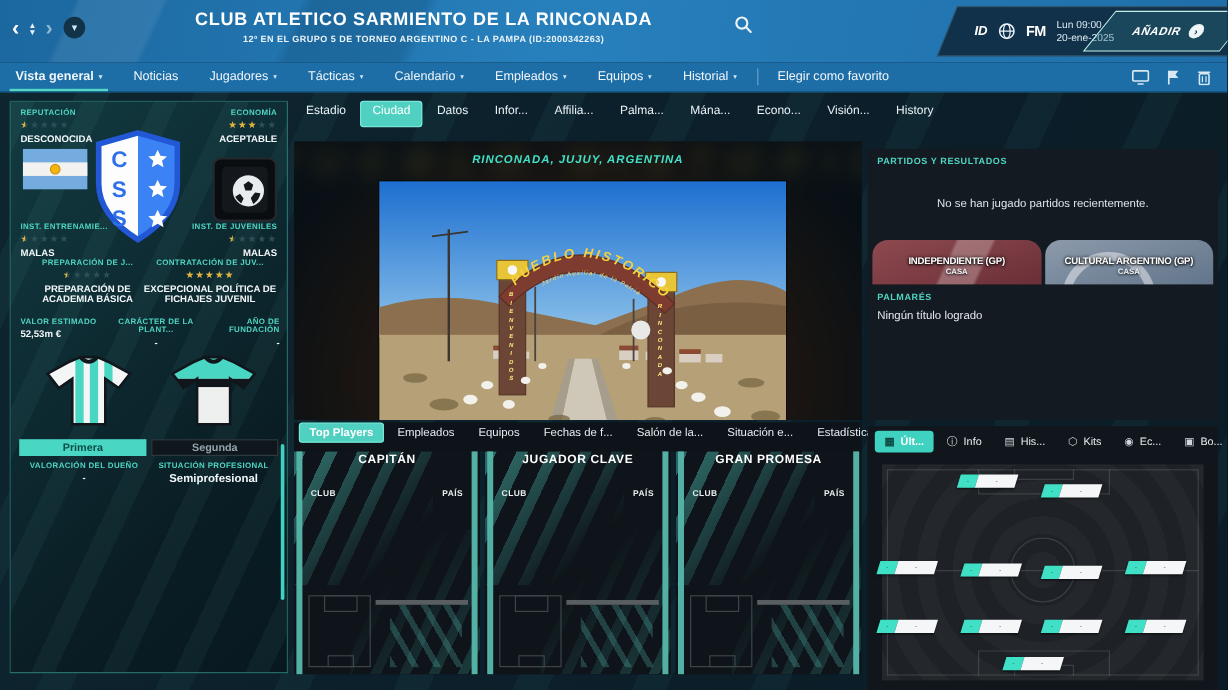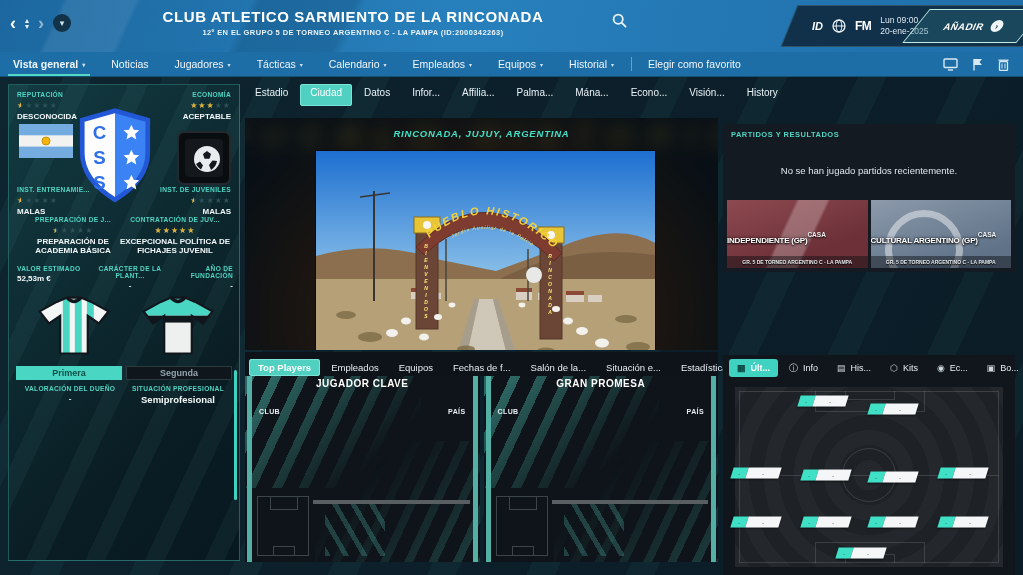--- a/index.html
+++ b/index.html
@@ -73,21 +73,21 @@
   .photozone{position:absolute;left:0;top:34px;width:473px;height:232px;background:#0a151c;overflow:hidden;font-style:italic;}
   .photobg{position:absolute;inset:-20px;filter:blur(7px) brightness(.5);
        background:radial-gradient(ellipse at 50% 80%,#6b4a33 0%,#3a2c22 45%,#12202a 75%);}
   .archghost{position:absolute;left:0;right:0;top:18px;text-align:center;font-size:34px;font-weight:bold;color:#d8b83a;
        letter-spacing:14px;filter:blur(4px);opacity:.35;white-space:nowrap;}
   .citytitle{position:absolute;left:0;right:0;top:10px;text-align:center;font-size:9.5px;font-weight:bold;
        letter-spacing:.8px;color:#43e0c8;z-index:3;}
   .photo{position:absolute;left:71px;top:33px;width:339px;height:208px;z-index:2;box-shadow:0 0 0 1px rgba(0,0,0,.4);}
   .ptext{position:absolute;writing-mode:vertical-rl;text-orientation:upright;font-size:5px;font-weight:bold;
        color:#ffe77a;letter-spacing:1px;z-index:3;line-height:1;}
-  .btabs{position:absolute;left:0;top:268px;width:473px;height:24px;background:#0d1319;display:flex;align-items:flex-end;gap:2px;padding-left:4px;box-sizing:border-box;}
+  .btabs{position:absolute;left:0;top:268px;width:473px;height:24px;background:#0d1319;display:flex;align-items:flex-start;gap:2px;padding-left:4px;box-sizing:border-box;}
   .btab{font-size:9.5px;color:#e6edf2;padding:3px 9px;border-radius:3px;cursor:pointer;white-space:nowrap;}
   .btab.active{background:#4fd0c0;color:#fff;font-weight:bold;box-shadow:inset 0 0 0 1px #7ce4d6;}
   .cards{position:absolute;left:0;top:292px;width:473px;height:186px;display:flex;gap:4px;}
   .pcard{position:relative;flex:1;background:#0e1419;overflow:hidden;}
   .pcard .stripes{position:absolute;left:0;top:0;width:75%;height:60%;
        background:repeating-linear-gradient(115deg,rgba(70,170,160,.55) 0 9px,transparent 9px 24px);
        -webkit-mask-image:linear-gradient(135deg,#000 10%,transparent 75%);
        mask-image:linear-gradient(135deg,#000 10%,transparent 75%);}
   .pcard .stripes2{position:absolute;right:0;bottom:0;width:70%;height:65%;
        background:repeating-linear-gradient(115deg,rgba(70,170,160,.25) 0 8px,transparent 8px 22px);
@@ -103,21 +103,21 @@
   .fieldbox::after{content:"";position:absolute;left:30%;bottom:-1px;width:40%;height:8px;border:1px solid #3c4549;}
   .graybar{position:absolute;bottom:58px;left:68px;right:10px;height:4px;background:#585e61;z-index:2;}
   .diag{position:absolute;bottom:6px;left:80px;width:60px;height:52px;z-index:1;
        background:repeating-linear-gradient(60deg,rgba(90,200,190,.25) 0 5px,transparent 5px 16px);}
   
   .rpanel{position:absolute;left:723px;width:292px;background:#141a21;z-index:4;}
   .rtitle{font-size:7.5px;font-weight:bold;letter-spacing:.5px;color:#4fd5c3;padding:6px 8px 0 8px;text-transform:uppercase;}
   #matches{top:84px;height:148px;margin-top:40px;}
   .emptymsg{position:absolute;left:0;right:0;top:44%;text-align:center;font-size:9.5px;color:#dfe7ec;transform:translateY(-50%);top:46px;}
   .fxrow{position:absolute;left:4px;right:4px;bottom:4px;height:68px;display:flex;gap:3px;}
-  .fx{position:relative;flex:1;overflow:hidden;display:flex;align-items:center;cursor:pointer;}
+  .fx{position:relative;flex:1;overflow:hidden;display:flex;flex-direction:column;align-items:center;cursor:pointer;border-radius:13px;}
   .fx.red{background:linear-gradient(160deg,#8d4a50 0%,#6d3038 70%);}
   .fx.red::before{content:"";position:absolute;inset:0;background:linear-gradient(115deg,transparent 40%,rgba(255,255,255,.25) 42%,rgba(255,255,255,.25) 58%,transparent 60%);}
   .fx.stripes{background:repeating-linear-gradient(105deg,#2e3254 0 7px,#9b8f3c 7px 12px);}
   .fx.blue{background:linear-gradient(160deg,#8c9aab 0%,#5f7288 80%);}
   .fx.blue::before{content:"";position:absolute;left:14px;top:10px;width:64px;height:64px;border:7px solid rgba(255,255,255,.45);border-radius:50%;}
   .fx-opp{position:relative;z-index:2;margin-top:13px;font-size:8px;font-weight:bold;letter-spacing:-.2px;white-space:nowrap;
        text-shadow:0 1px 2px #000,0 0 3px #000;}
   .fx-ven{position:relative;z-index:2;font-size:6.5px;font-weight:bold;color:#f0f3f5;text-shadow:0 1px 2px #000;margin-top:1px;}
   .fx-comp{position:absolute;z-index:2;bottom:0;left:0;right:0;font-size:5px;font-weight:bold;color:#e3e8eb;
        background:rgba(10,14,18,.45);padding:3px 1px;text-align:center;white-space:nowrap;text-shadow:0 1px 1px #000;}
@@ -497,20 +497,34 @@
         <div class="btab">Salón de la...</div>
         <div class="btab">Situación e...</div>
         <div class="btab">Estadísticas</div>
       </div>
     <div class="cards" id="pcards">
         <article class="pcard">
           <div class="stripes"></div>
           <div class="stripes2"></div>
           <div class="sidebar l"></div>
           <div class="sidebar r"></div>
+          <div class="pcard-title">CAPITÁN</div>
+          <div class="pcard-row">
+            <span>CLUB</span>
+            <span>PAÍS</span>
+          </div>
+          <div class="diag"></div>
+          <div class="fieldbox"></div>
+          <div class="graybar"></div>
+        </article>
+        <article class="pcard">
+          <div class="stripes"></div>
+          <div class="stripes2"></div>
+          <div class="sidebar l"></div>
+          <div class="sidebar r"></div>
           <div class="pcard-title">JUGADOR CLAVE</div>
           <div class="pcard-row">
             <span>CLUB</span>
             <span>PAÍS</span>
           </div>
           <div class="diag"></div>
           <div class="fieldbox"></div>
           <div class="graybar"></div>
         </article>
         <article class="pcard">
@@ -540,20 +554,24 @@
           <div class="fx-comp">GR. 5 DE TORNEO ARGENTINO C - LA PAMPA</div>
         </article>
         <article class="fx blue">
           <div class="fx-opp">CULTURAL ARGENTINO (GP)</div>
           <div class="fx-ven">CASA</div>
           <div class="fx-comp">GR. 5 DE TORNEO ARGENTINO C - LA PAMPA</div>
         </article>
       </div>
   </section>
 
+  <section class="rpanel" id="palmares">
+    <div class="rtitle">PALMARÉS</div>
+    <div class="palmsg">Ningún título logrado</div>
+  </section>
 
   <section class="rpanel" id="pitchpanel">
     <div class="ptabs" id="ptabs">
         <div class="ptab active">
           <span class="picon">▦</span>
           <span>Últ...</span>
         </div>
         <div class="ptab">
           <span class="picon">ⓘ</span>
           <span>Info</span>

